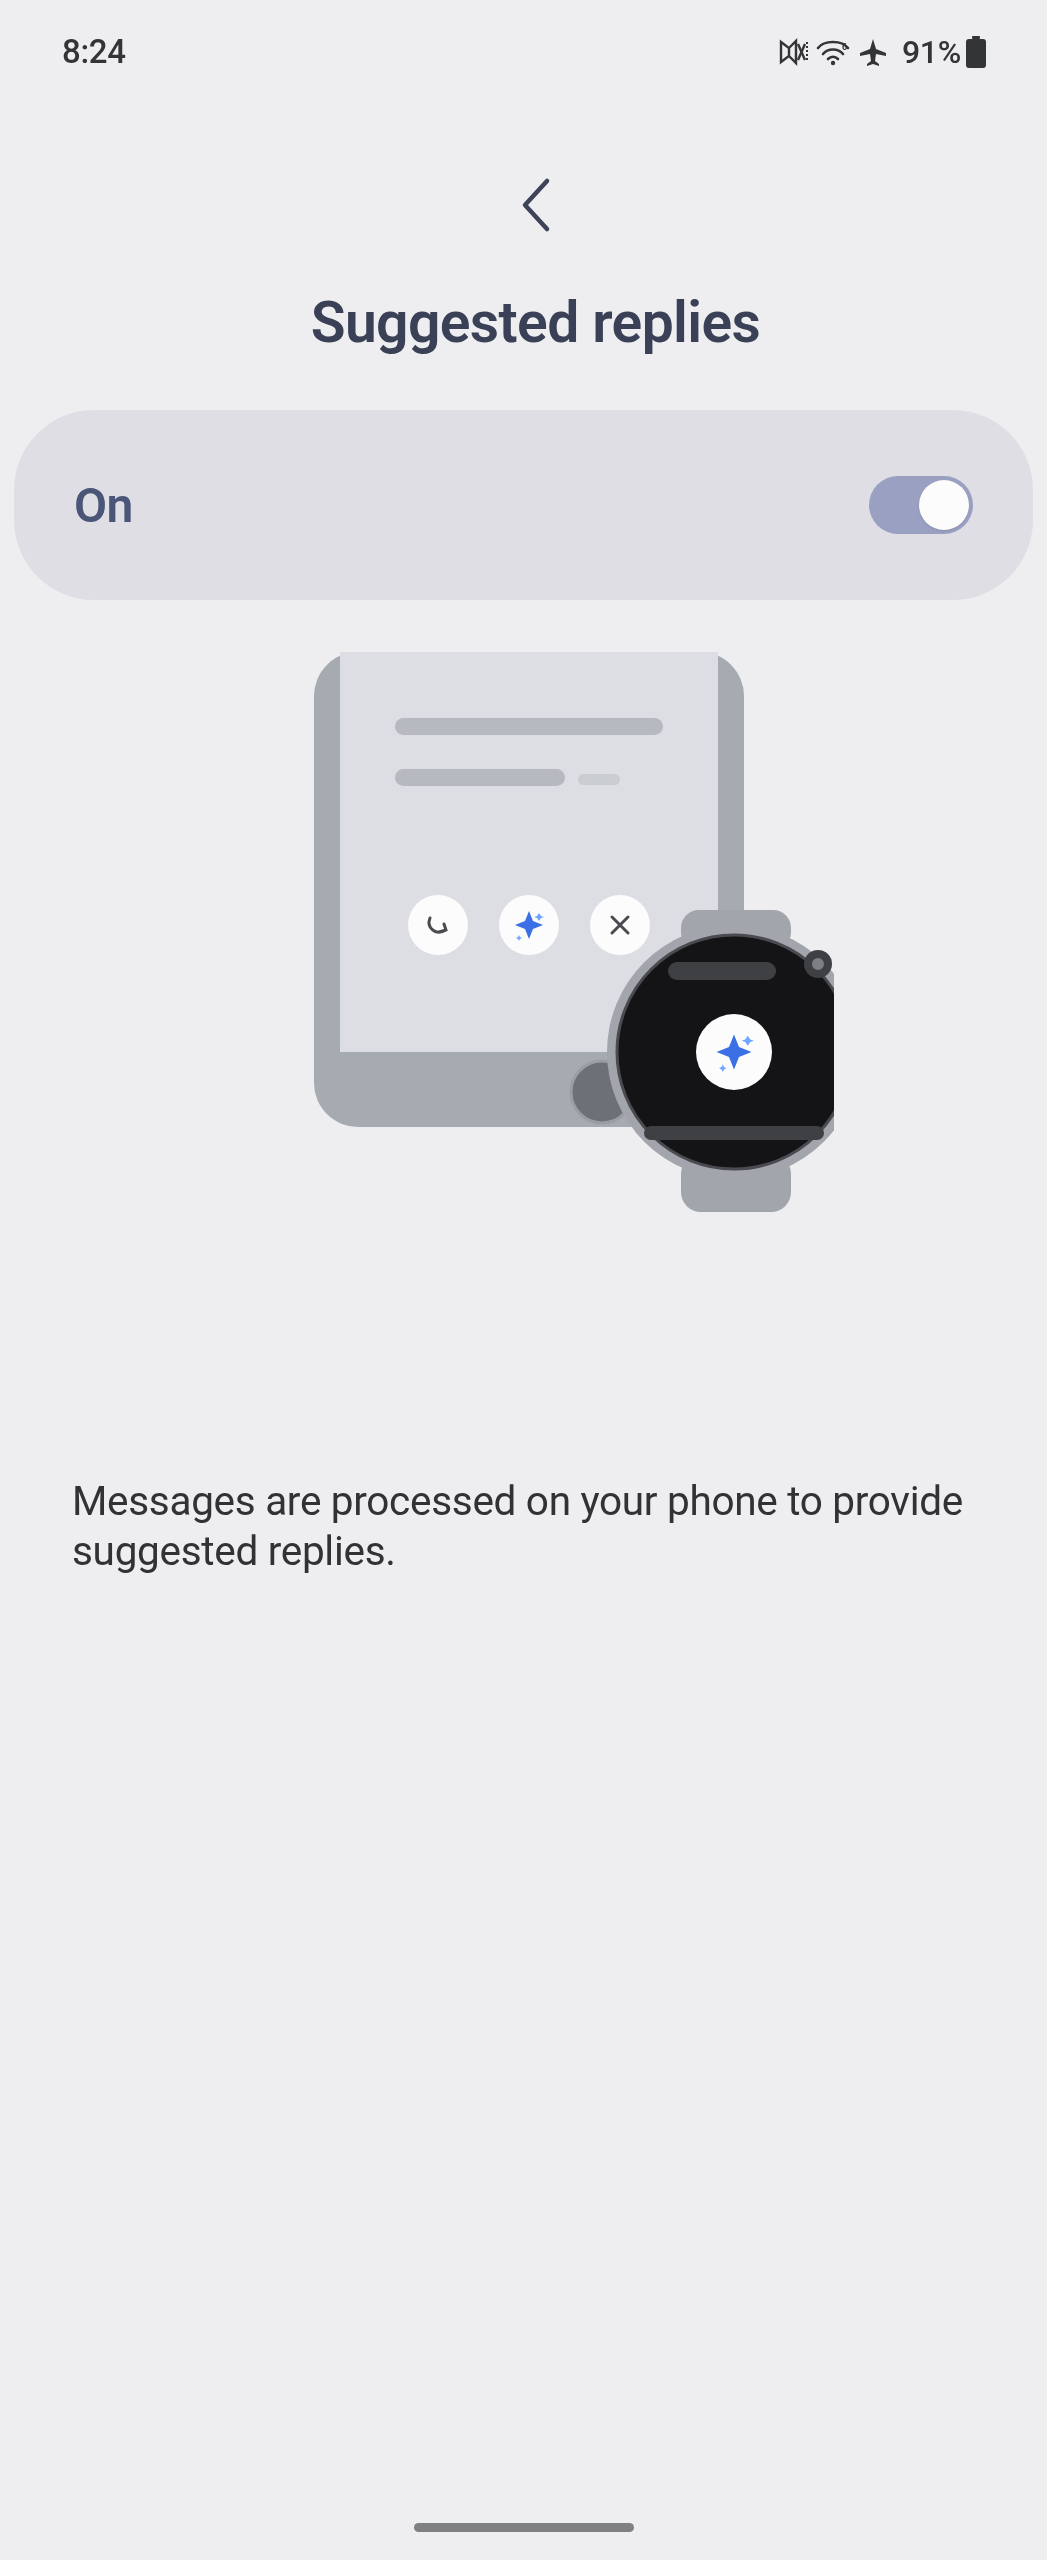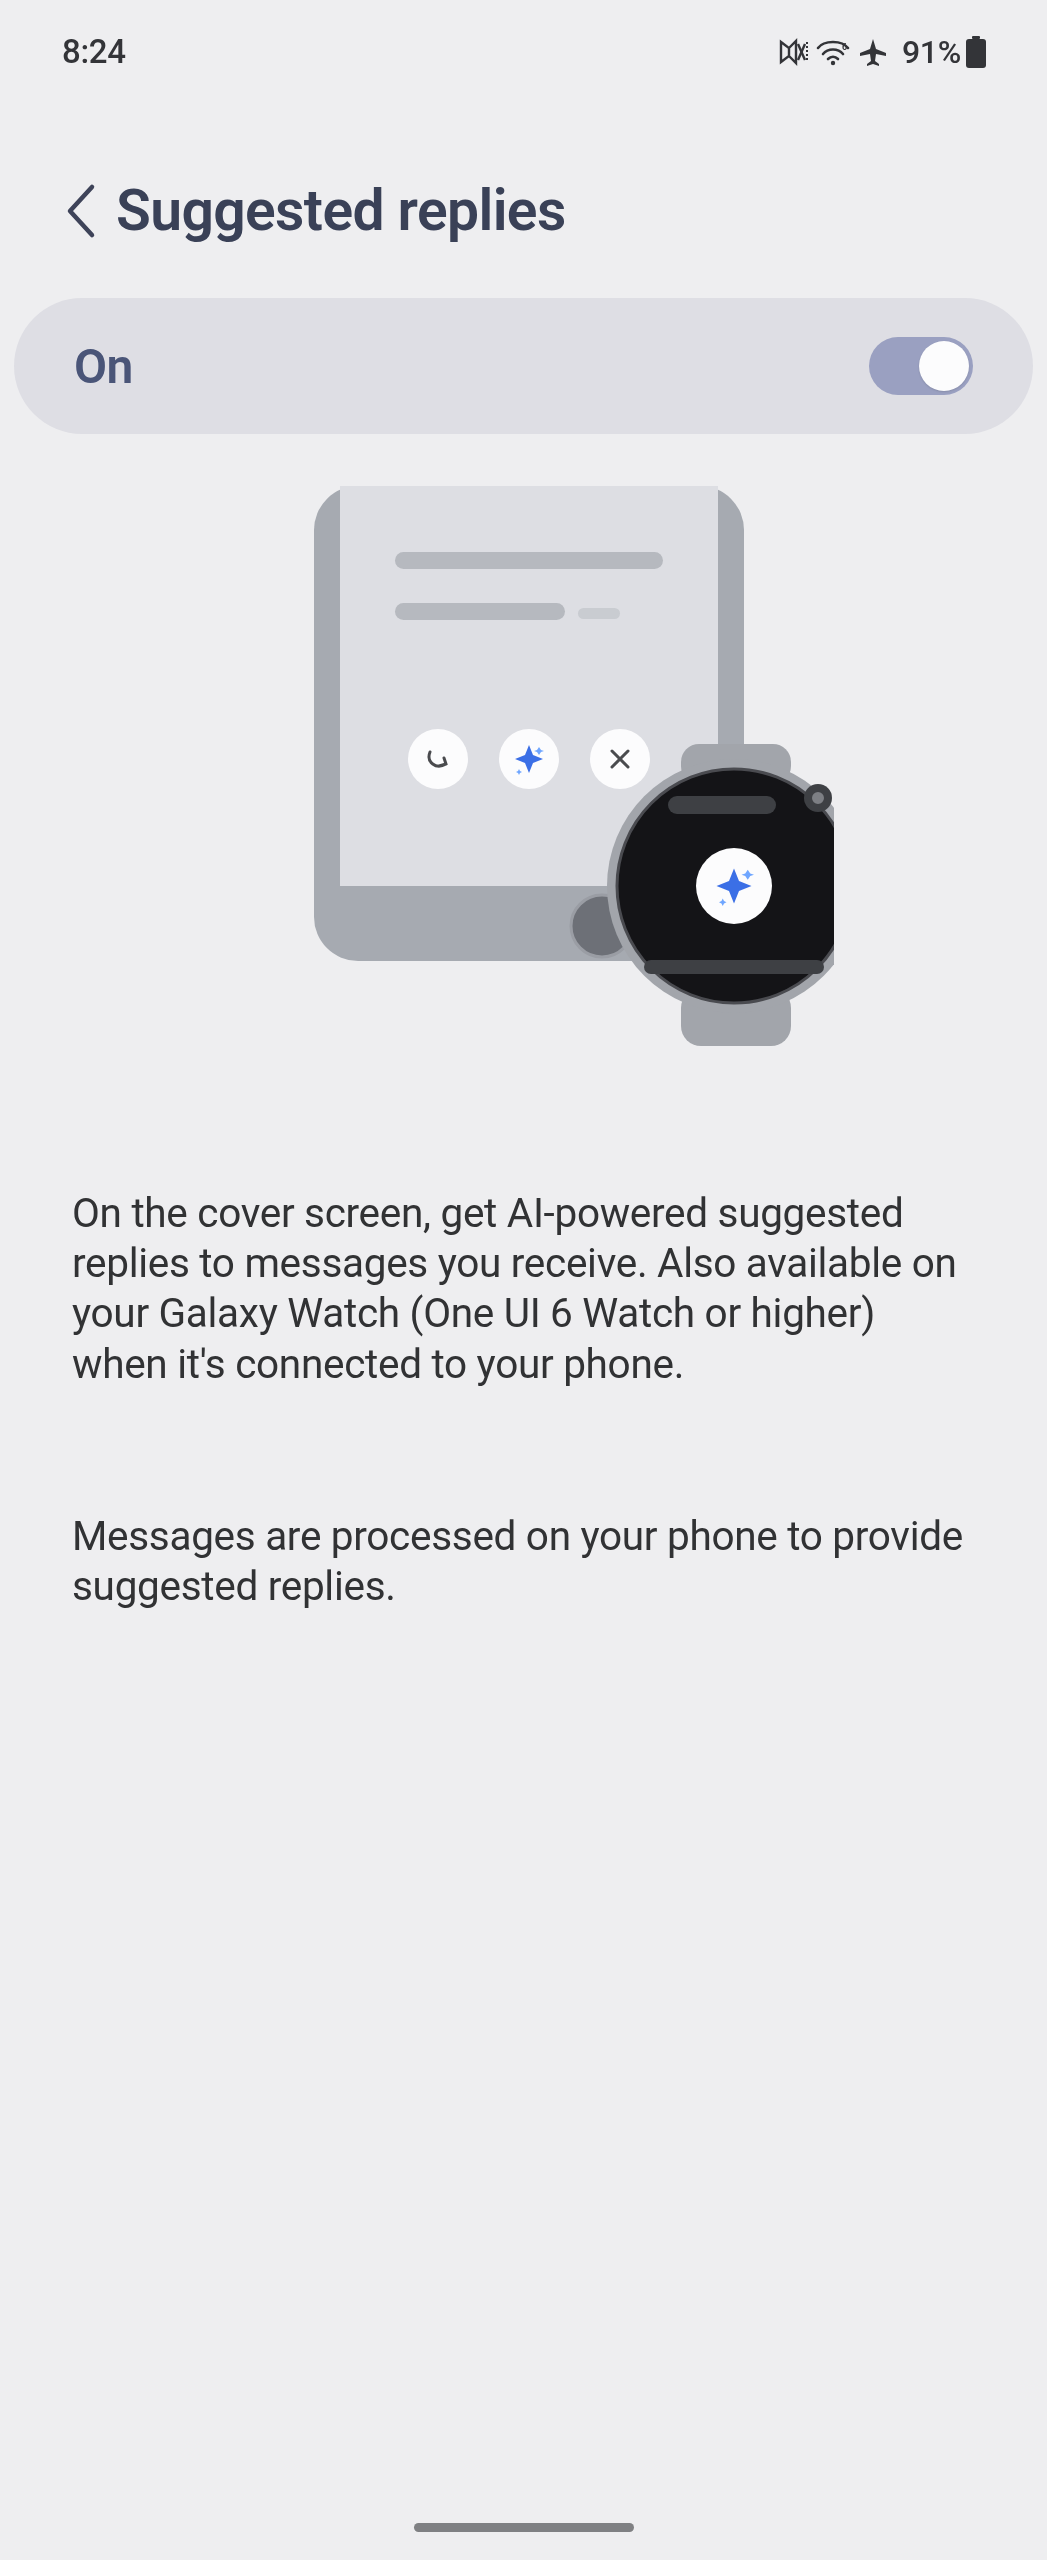--- a/index.html
+++ b/index.html
@@ -32,36 +32,37 @@
       gap: 4px;
     }
     .icon-set { display: inline-flex; align-items: center; gap: 8px; margin-right: 6px; }
     .battery-text { margin-left: 4px; font-size: 32px; }
 
     
     .header {
       display: flex;
       align-items: center;
       padding: 106px 40px 0 64px;
-      gap: 18px;
+      gap: 56px;
+      flex-direction: column;
     }
     .back-icon svg { display: block; }
     .title {
       font-size: 57px;
       font-weight: 600;
       color: #3a4157;
       letter-spacing: -0.6px;
     }
 
     
     .toggle-card {
       margin: 54px 14px 0 14px;
       background: #dedee4;
       border-radius: 80px;
-      height: 136px;
+      height: 190px;
       display: flex;
       align-items: center;
       justify-content: space-between;
       padding: 0 60px 0 60px;
     }
     .toggle-label {
       font-size: 48px;
       font-weight: 600;
       color: #4a5578;
       letter-spacing: -0.5px;
@@ -216,17 +217,16 @@
       <g transform="translate(520,400) scale(1.25)">
         <path d="M0 -14 L4 -4 L14 0 L4 4 L0 14 L-4 4 L-14 0 L-4 -4 Z" fill="#3b6fe6"></path>
         <path d="M11 -13 L13 -10 L16 -9 L13 -8 L11 -5 L9 -8 L6 -9 L9 -10 Z" fill="#6fa6ff"></path>
         <path d="M-9 10 L-8 12 L-6 13 L-8 14 L-9 16 L-10 14 L-12 13 L-10 12 Z" fill="#6fa6ff"></path>
       </g>
     </g>
   </svg>
 </div>
 
 <div class="body-text">
-  <p class="p1">On the cover screen, get AI-powered suggested replies to messages you receive. Also available on your Galaxy Watch (One UI 6 Watch or higher) when it's connected to your phone.</p>
   <p class="p2">Messages are processed on your phone to provide suggested replies.</p>
 </div>
 
 <div class="gesture-bar"></div>
 
 </body></html>

